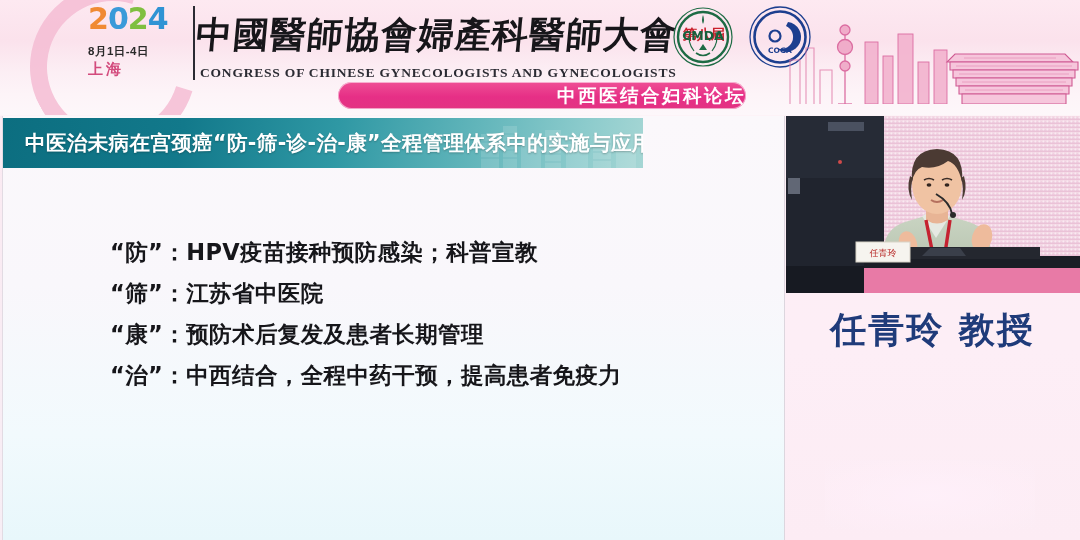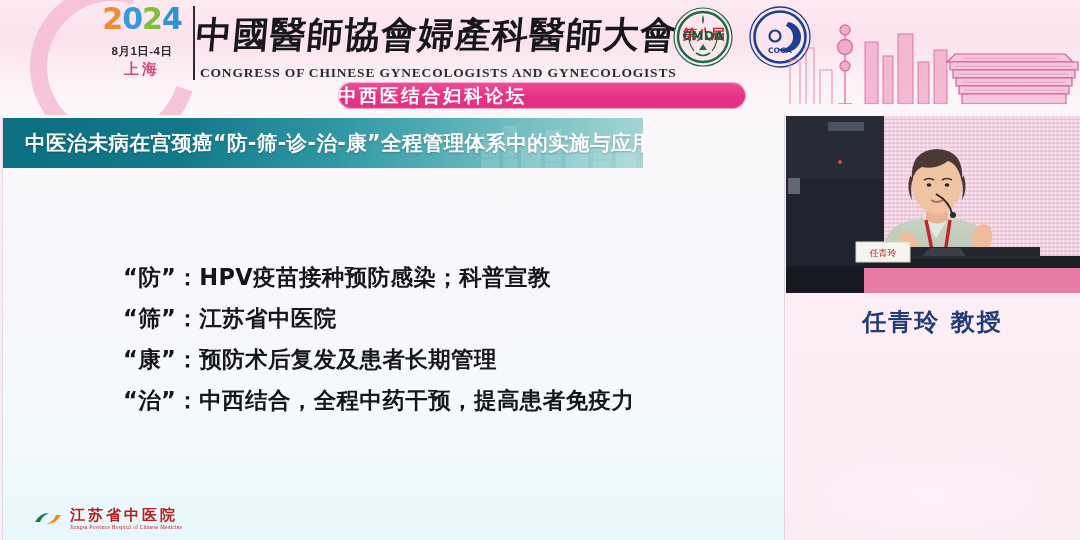--- a/index.html
+++ b/index.html
@@ -41,21 +41,21 @@
     border-radius: 50%;
     border-right-color: transparent;
     transform: rotate(-28deg);
     opacity: .85;
   }
   
   .logo2024 {
     position: absolute;
     left: 88px; top: 4px;
     width: 108px;
-    text-align: center;
+    text-align: left;
     line-height: 1;
   }
   .logo2024 .year {
     font-size: 30px;
     font-weight: 700;
     letter-spacing: -1px;
     font-family: "DejaVu Sans", sans-serif;
   }
   .logo2024 .year i { font-style: normal; }
   .y1 { color: #f08a33; }
@@ -142,21 +142,21 @@
   #forum-pill {
     position: absolute;
     left: 338px; top: 82px;
     width: 408px;
     height: 27px;
     border-radius: 14px;
     background: linear-gradient(180deg, #ef4f95 0%, #e62f86 55%, #e33382 100%);
     box-shadow: 0 0 0 1px rgba(255,255,255,.55) inset;
     display: flex;
     align-items: center;
-    justify-content: flex-start;
+    justify-content: flex-end;
   }
   #forum-pill span {
     color: #ffffff;
     font-size: 18.5px;
     font-weight: 700;
     letter-spacing: 2.5px;
     font-family: "DejaVu Sans", sans-serif;
   }
 
   
@@ -207,23 +207,22 @@
     font-weight: 700;
     letter-spacing: .4px;
     font-family: "DejaVu Sans", sans-serif;
     white-space: nowrap;
     text-shadow: 0 1px 2px rgba(0,0,0,.25);
     z-index: 2;
   }
 
   #bullets {
     position: absolute;
-    left: 120px; top: 232px - 116px;
+    left: 107px; top: 232px - 116px;
     width: 640px;
-    margin-top: 25px;
   }
   .bullet-line {
     color: #16161a;
     font-size: 22.5px;
     font-weight: 700;
     letter-spacing: .4px;
     line-height: 41px;
     font-family: "DejaVu Sans", sans-serif;
     white-space: nowrap;
   }
@@ -268,21 +267,21 @@
     height: 177px;
     overflow: hidden;
     background: #1d2430;
   }
   #speaker-name {
     position: absolute;
     left: 0; top: 190px;
     width: 295px;
     text-align: center;
     color: #1f3b7a;
-    font-size: 24px;
+    font-size: 36px;
     font-weight: 700;
     letter-spacing: 2px;
     font-family: "DejaVu Sans", sans-serif;
   }
   
   .wash {
     position: absolute;
     left: 40px; bottom: 10px;
     width: 210px; height: 70px;
     background: radial-gradient(ellipse at center, rgba(255,240,250,.85), rgba(255,240,250,0));
@@ -402,30 +401,20 @@
       <div id="slide-title">中医治未病在宫颈癌“防-筛-诊-治-康”全程管理体系中的实施与应用</div>
     </div>
 
     <div id="bullets" style="top:116px;">
       <div class="bullet-line">“防”：HPV疫苗接种预防感染；科普宣教</div>
       <div class="bullet-line">“筛”：江苏省中医院</div>
       <div class="bullet-line">“康”：预防术后复发及患者长期管理</div>
       <div class="bullet-line">“治”：中西结合，全程中药干预，提高患者免疫力</div>
     </div>
 
-    <div id="hospital-logo">
-      <svg class="hl-mark" viewBox="0 0 30 17">
-        <path d="M2 12 q5-9 14-9 q-7 3 -9 9z" fill="#1a7a3c"></path>
-        <path d="M28 5 q-5 9 -14 9 q7-3 9-9z" fill="#ef8a1f"></path>
-      </svg>
-      <div class="hl-text">
-        <div class="hl-cn">江苏省中医院</div>
-        <div class="hl-en">Jiangsu Province Hospital of Chinese Medicine</div>
-      </div>
-    </div>
   </div>
 
   <div id="right-col">
 
     <div id="video">
       <svg viewBox="0 0 294 177" width="294" height="177">
         <defs>
           <linearGradient id="led" x1="0" y1="0" x2="0" y2="1">
             <stop offset="0%" stop-color="#f5dbe6"></stop>
             <stop offset="45%" stop-color="#f0cfe0"></stop>

